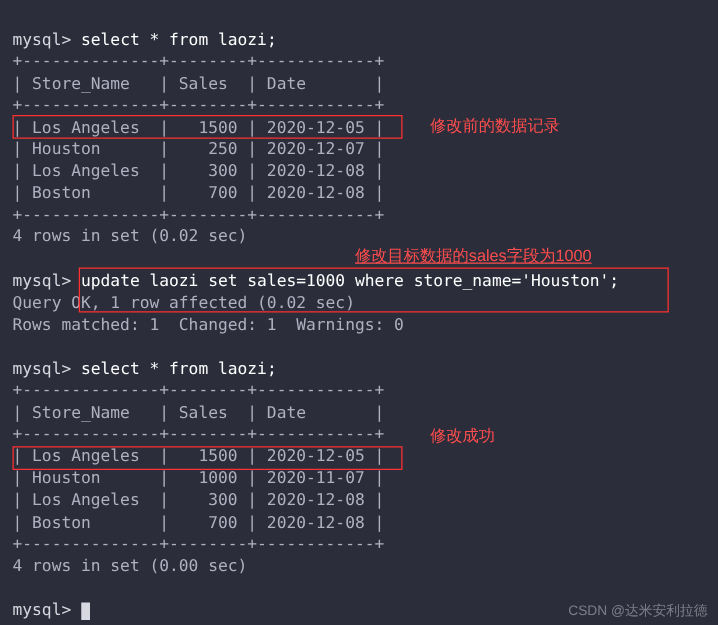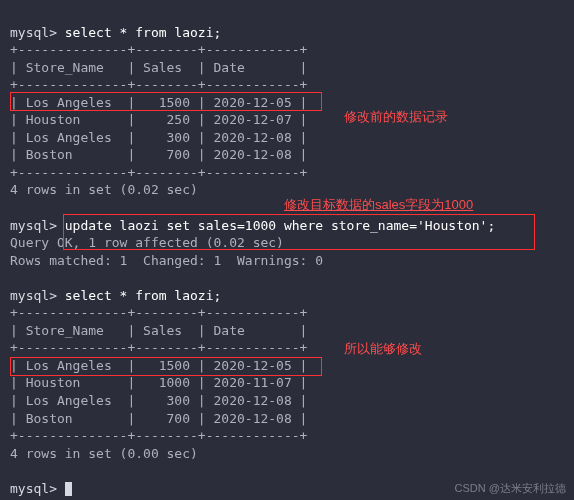--- a/index.html
+++ b/index.html
@@ -80,19 +80,19 @@
 <span class="dim">+--------------+--------+------------+</span>
 <span class="dim">4 rows in set (0.00 sec)</span>
 
 <span class="prompt-label">mysql&gt;</span> <span class="cursor-block"></span>
 </div>
 
 <div class="redbox" style="left:10px; top:92px; width:310px; height:17px;"></div>
 <div class="redbox" style="left:63px; top:214px; width:470px; height:34px;"></div>
 <div class="redbox" style="left:10px; top:357px; width:310px; height:17px;"></div>
 
-<div class="note" style="left:344px; top:92px;margin-top:16px;">修改前的数据记录</div>
+<div class="note" style="left:344px; top:92px;">修改前的数据记录</div>
 <div class="note" style="left:284px; top:196px;text-decoration:underline;">修改目标数据的sales字段为1000</div>
 <div class="note" style="left:344px; top:340px;">
-  <div>所以能够修改</div>
+  <div>修改成功</div>
 </div>
 
 <div class="watermark">CSDN @达米安利拉德</div>
 
 </body></html>

